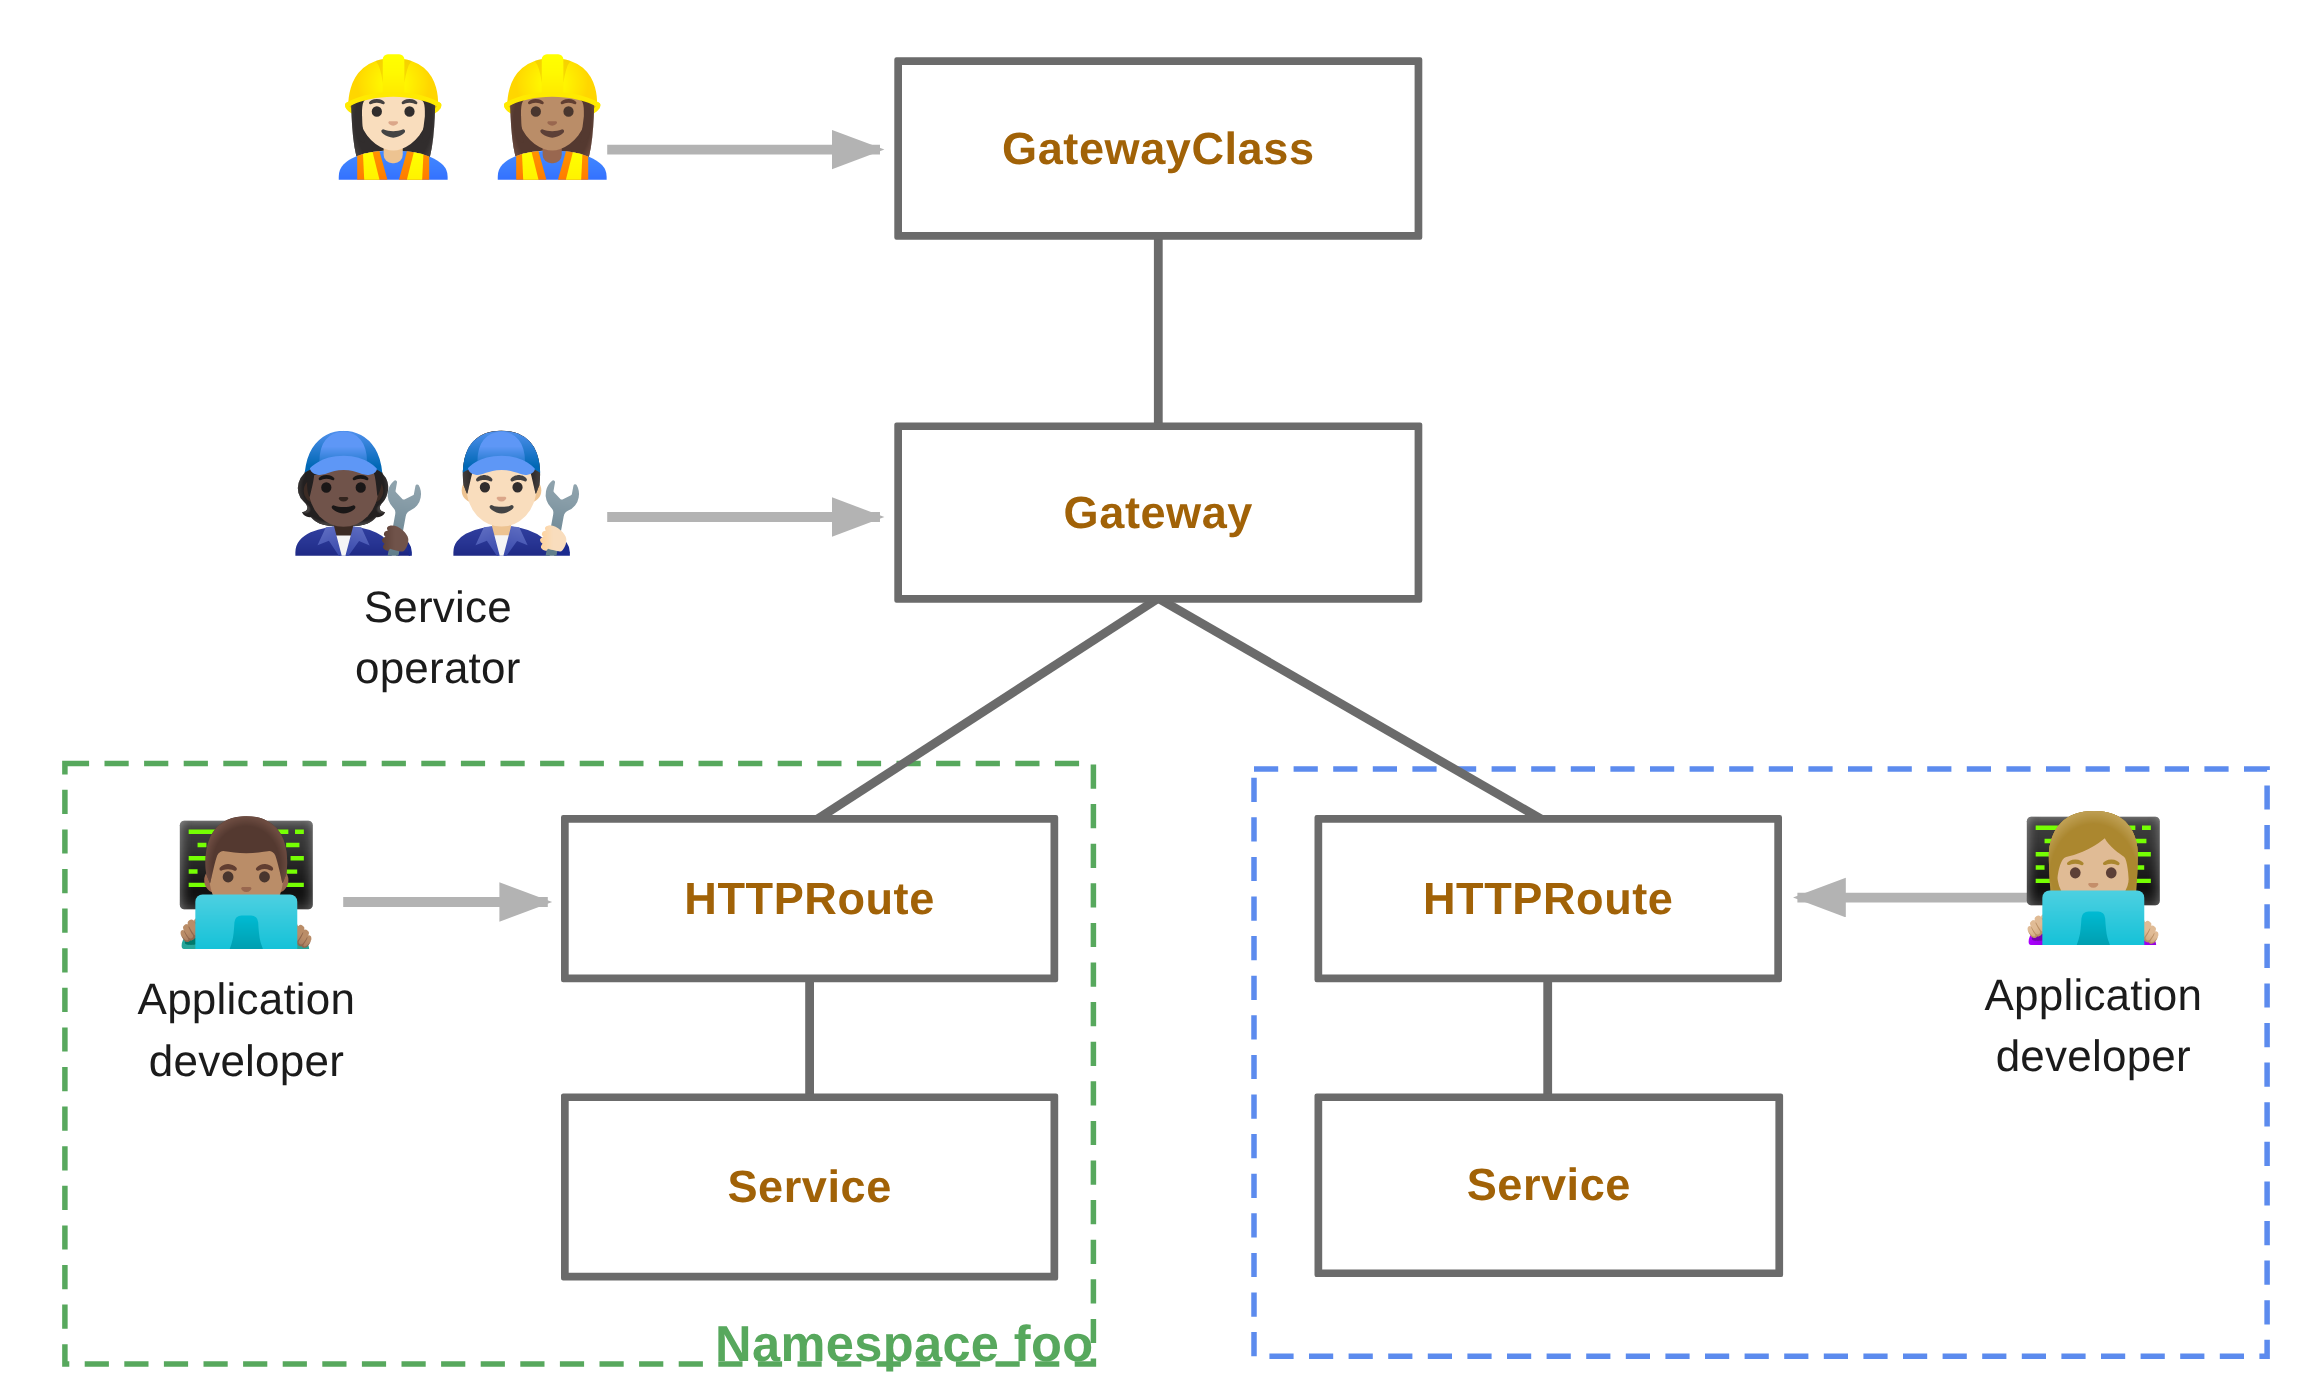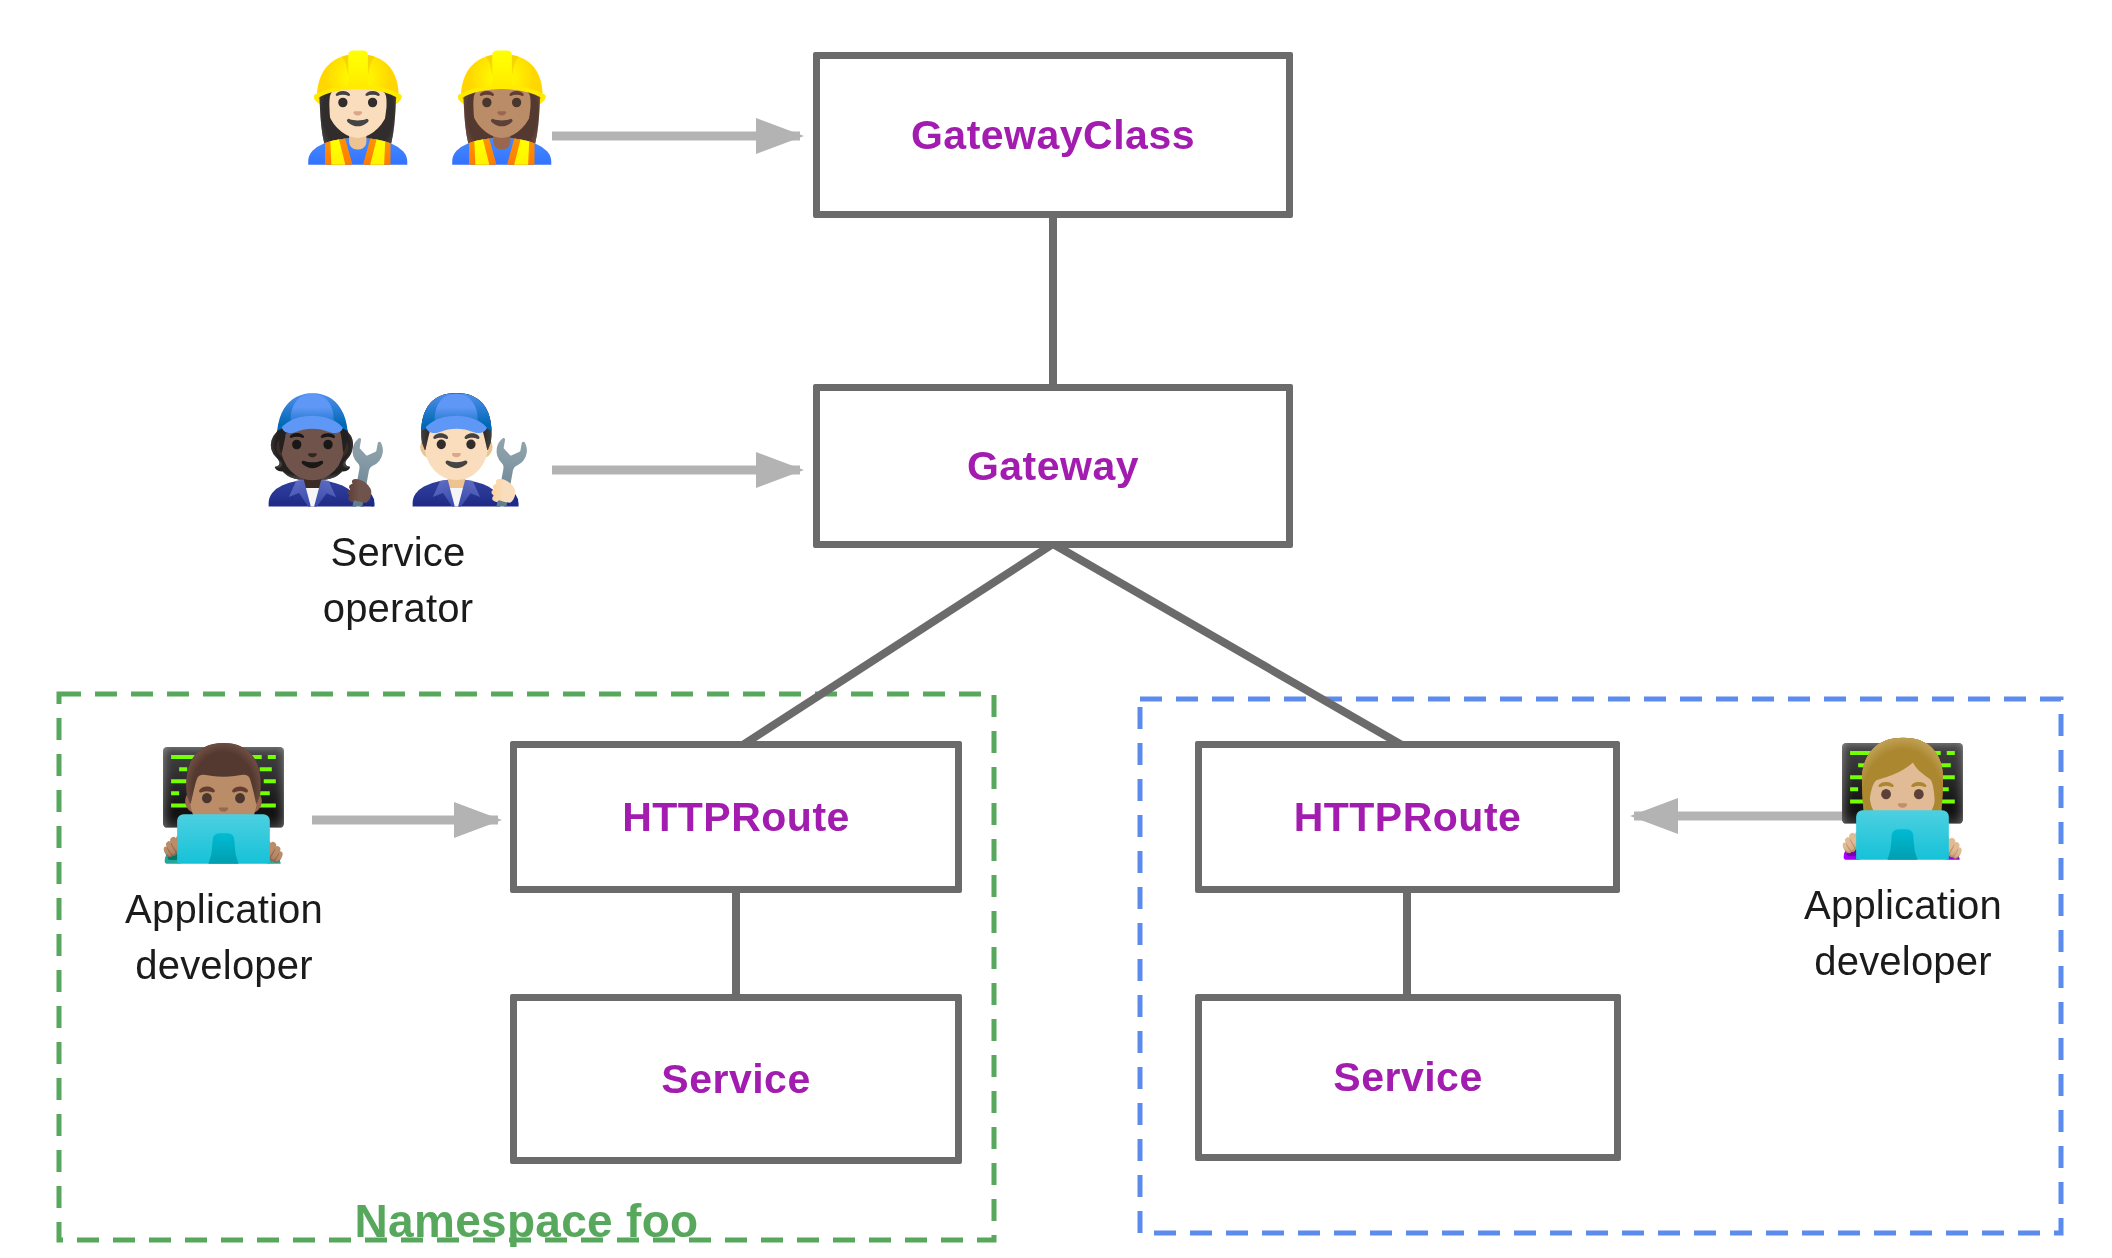--- a/index.html
+++ b/index.html
@@ -21,21 +21,21 @@
     box-sizing: border-box;
     background: #ffffff;
     border: 7px solid #6B6B6B;
     border-radius: 2px;
     display: flex;
     align-items: center;
     justify-content: center;
     font-size: 41px;
     font-weight: 700;
     letter-spacing: 0.5px;
-    color: #a21caf;
+    color: #a16207;
   }
   #node-gatewayclass   { left: 813px;  top: 52px;  width: 480px; height: 166px; }
   #node-gateway        { left: 813px;  top: 384px; width: 480px; height: 164px; }
   #node-httproute-foo  { left: 510px;  top: 741px; width: 452px; height: 152px; }
   #node-service-foo    { left: 510px;  top: 994px; width: 452px; height: 170px; }
   #node-httproute-bar  { left: 1195px; top: 741px; width: 425px; height: 152px; }
   #node-service-bar    { left: 1195px; top: 994px; width: 426px; height: 167px; }
 
   .persona {
     position: absolute;
@@ -55,21 +55,21 @@
   .persona-dev .emoji { font-size: 110px; }
   .persona-label {
     margin-top: 14px;
     font-size: 40px;
     line-height: 1.42;
     letter-spacing: 0.2px;
     color: #1B1B1B;
   }
   .ns-label {
     position: absolute;
-    text-align: center;
+    text-align: right;
     font-size: 46px;
     font-weight: 700;
     letter-spacing: 0.3px;
   }
   #ns-label-foo { left: 59px;   top: 1194px; width: 935px; color: #57A85D; }
   #ns-label-bar { left: 1140px; top: 1188px; width: 921px; color: #5C8BEE; }
 </style>
 </head>
 <body>
 

